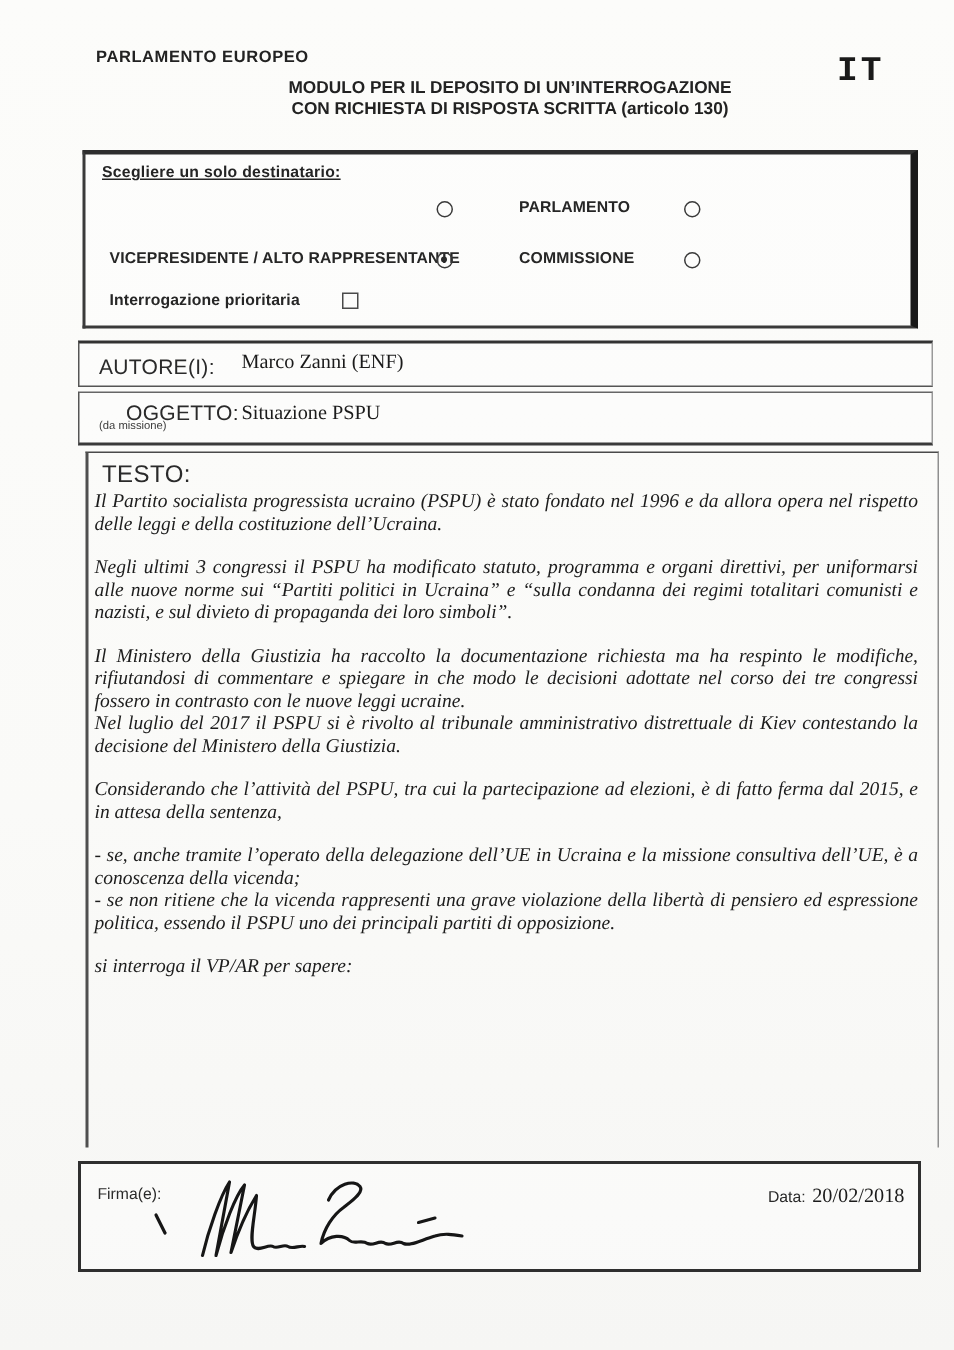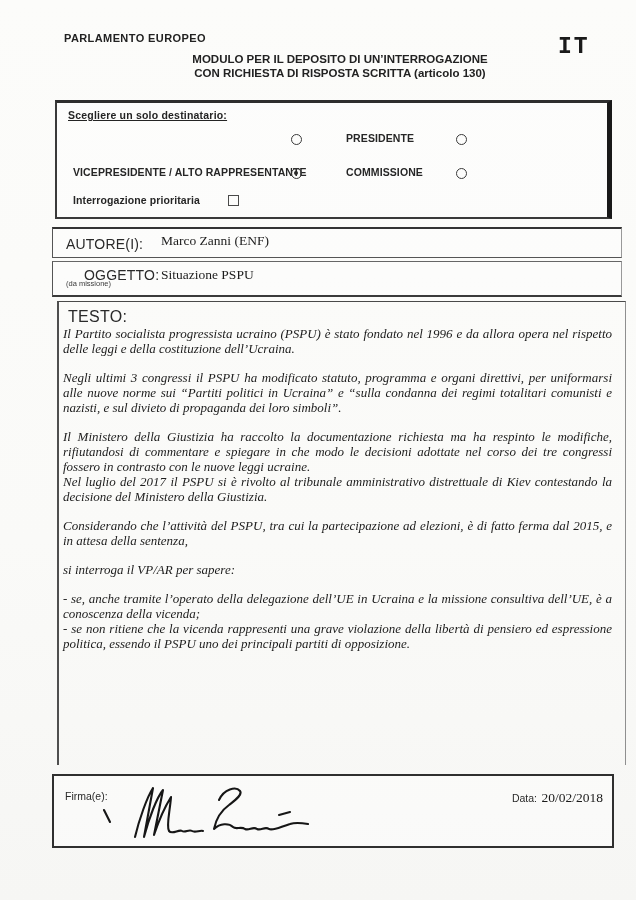--- a/index.html
+++ b/index.html
@@ -68,21 +68,21 @@
   <div class="abs form-title">
     <div>MODULO PER IL DEPOSITO DI UN’INTERROGAZIONE</div>
     <div>CON RICHIESTA DI RISPOSTA SCRITTA (articolo 130)</div>
   </div>
 
   <div class="abs dest-box">
     <div class="abs dest-instruction">Scegliere un solo destinatario:</div>
 
     <span class="abs radio" style="left:234px;top:31px;"></span>
 
-    <span class="abs opt-label" style="left:289px;top:29px;">PRESIDENTE</span>
+    <span class="abs opt-label" style="left:289px;top:29px;">PARLAMENTO</span>
     <span class="abs radio" style="left:399px;top:31px;"></span>
 
     <span class="abs opt-label" style="left:16px;top:63px;">VICEPRESIDENTE / ALTO RAPPRESENTANTE</span>
     <span class="abs radio checked" style="left:234px;top:65px;"></span>
 
     <span class="abs opt-label" style="left:289px;top:63px;">COMMISSIONE</span>
     <span class="abs radio" style="left:399px;top:65px;"></span>
 
     <span class="abs opt-label" style="left:16px;top:91px;">Interrogazione prioritaria</span>
     <span class="abs checkbox" style="left:171px;top:92px;"></span>
@@ -100,23 +100,23 @@
   </div>
 
   <div class="abs testo-box">
     <span class="abs testo-label">TESTO:</span>
     <div class="abs testo-body">
       <p>Il Partito socialista progressista ucraino (PSPU) è stato fondato nel 1996 e da allora opera nel rispetto delle leggi e della costituzione dell’Ucraina.</p>
       <p>Negli ultimi 3 congressi il PSPU ha modificato statuto, programma e organi direttivi, per uniformarsi alle nuove norme sui “Partiti politici in Ucraina” e “sulla condanna dei regimi totalitari comunisti e nazisti, e sul divieto di propaganda dei loro simboli”.</p>
       <p>Il Ministero della Giustizia ha raccolto la documentazione richiesta ma ha respinto le modifiche, rifiutandosi di commentare e spiegare in che modo le decisioni adottate nel corso dei tre congressi fossero in contrasto con le nuove leggi ucraine.
 Nel luglio del 2017 il PSPU si è rivolto al tribunale amministrativo distrettuale di Kiev contestando la decisione del Ministero della Giustizia.</p>
       <p>Considerando che l’attività del PSPU, tra cui la partecipazione ad elezioni, è di fatto ferma dal 2015, e in attesa della sentenza,</p>
-      <p>si interroga il VP/AR per sapere:</p>
       <p>- se, anche tramite l’operato della delegazione dell’UE in Ucraina e la missione consultiva dell’UE, è a conoscenza della vicenda;
 - se non ritiene che la vicenda rappresenti una grave violazione della libertà di pensiero ed espressione politica, essendo il PSPU uno dei principali partiti di opposizione.</p>
+      <p>si interroga il VP/AR per sapere:</p>
     </div>
   </div>
 
   <div class="abs sign-box">
     <span class="abs firma-label">Firma(e):</span>
 
     <svg class="abs sig-svg" width="260" height="64" viewBox="0 0 260 64">
       <g fill="none" stroke="#161616" stroke-width="2.1" stroke-linecap="round" stroke-linejoin="round">
         <path d="M22,30 L28,42"></path>
         <path d="M53,57 C57,40 65,17 71,8 L62,57 C67,38 75,17 81,10 L72,55 C77,40 84,25 89,17 C88,31 84,46 87,51 C90,55 97,49 100,51 C103,53 107,49 110,51 C113,53 118,50 121,51"></path>

